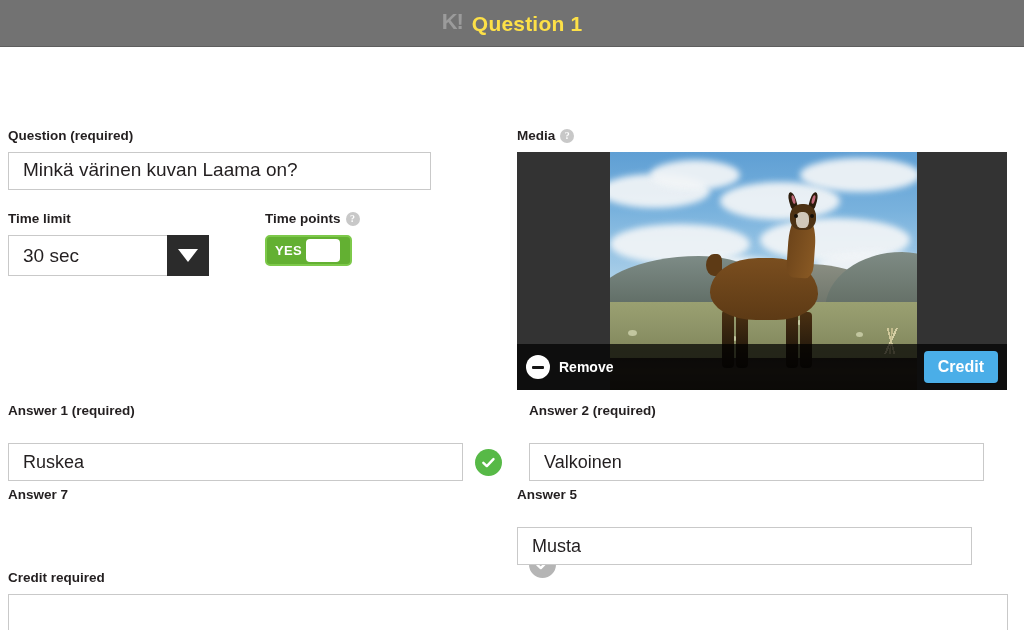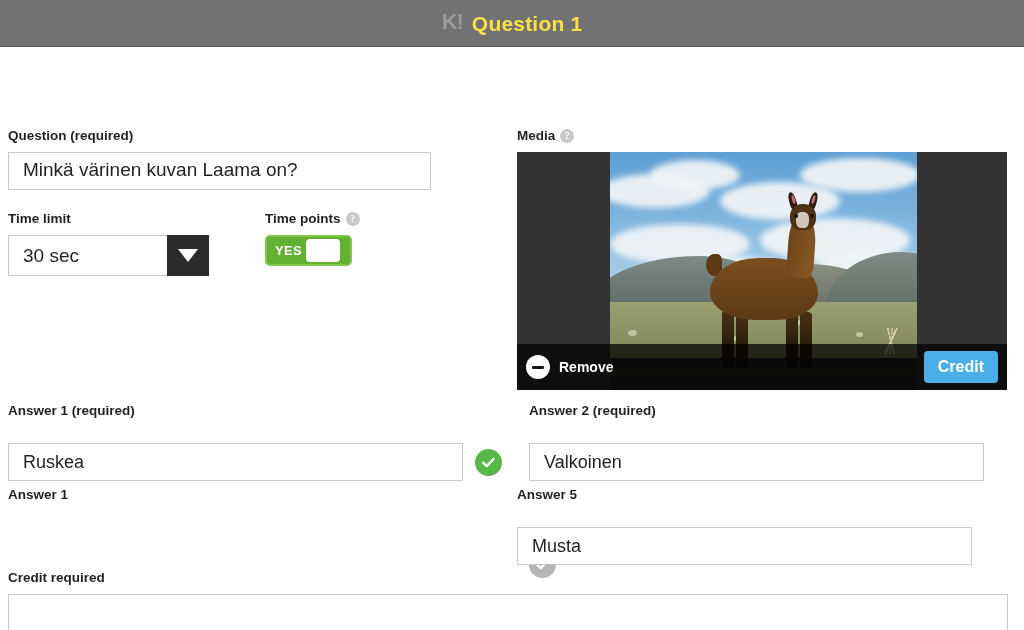--- a/index.html
+++ b/index.html
@@ -595,21 +595,21 @@
       </div>
       <span class="check plain">
         <svg width="15" height="15" viewBox="0 0 16 16" aria-hidden="true">
           <path d="M2.5 8.3 L6.2 11.8 L13.3 4.4" fill="none" stroke="#ffffff" stroke-width="2.6" stroke-linecap="round" stroke-linejoin="round"></path>
         </svg>
       </span>
     </div>
   </div>
 
   <div class="answer-block ans-3">
-    <span class="field-label">Answer 1</span>
+    <span class="field-label">Answer 7</span>
   </div>
 
   <div class="answer-block ans-4">
     <span class="field-label">Answer 5</span>
     <div class="answer-row">
       <div class="text-input answer-input">
         <span>Musta</span>
       </div>
 
     </div>

